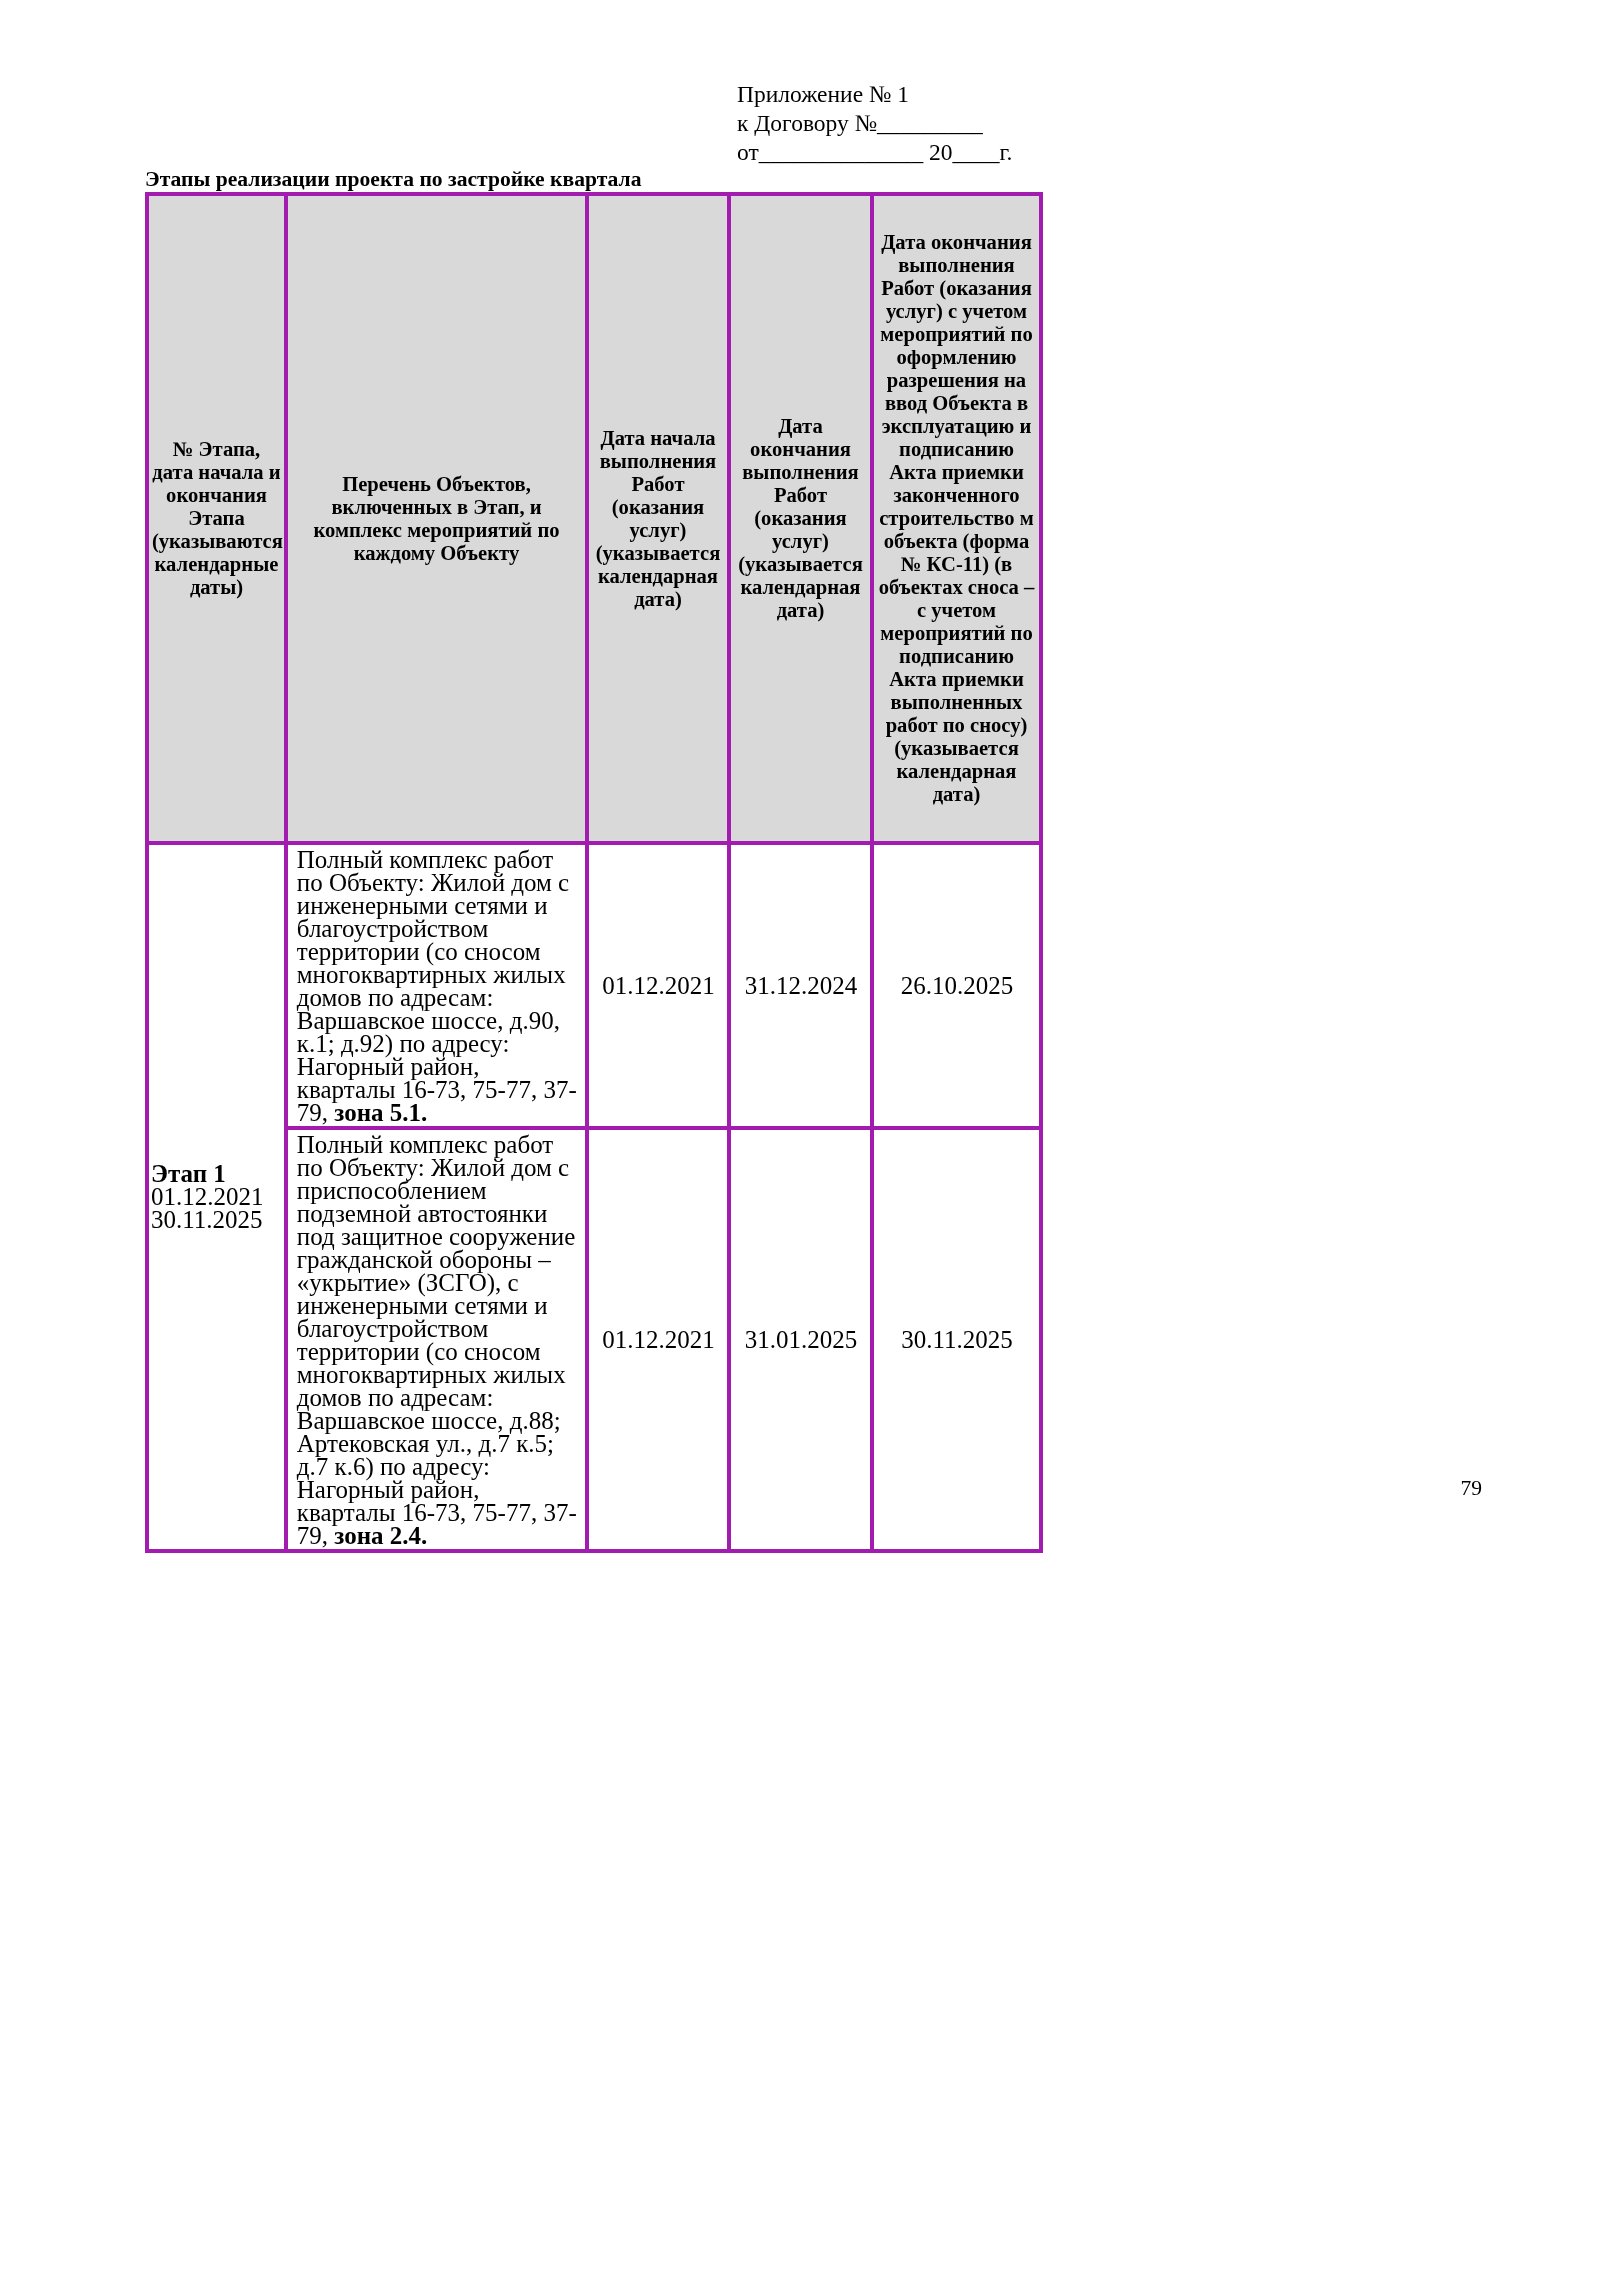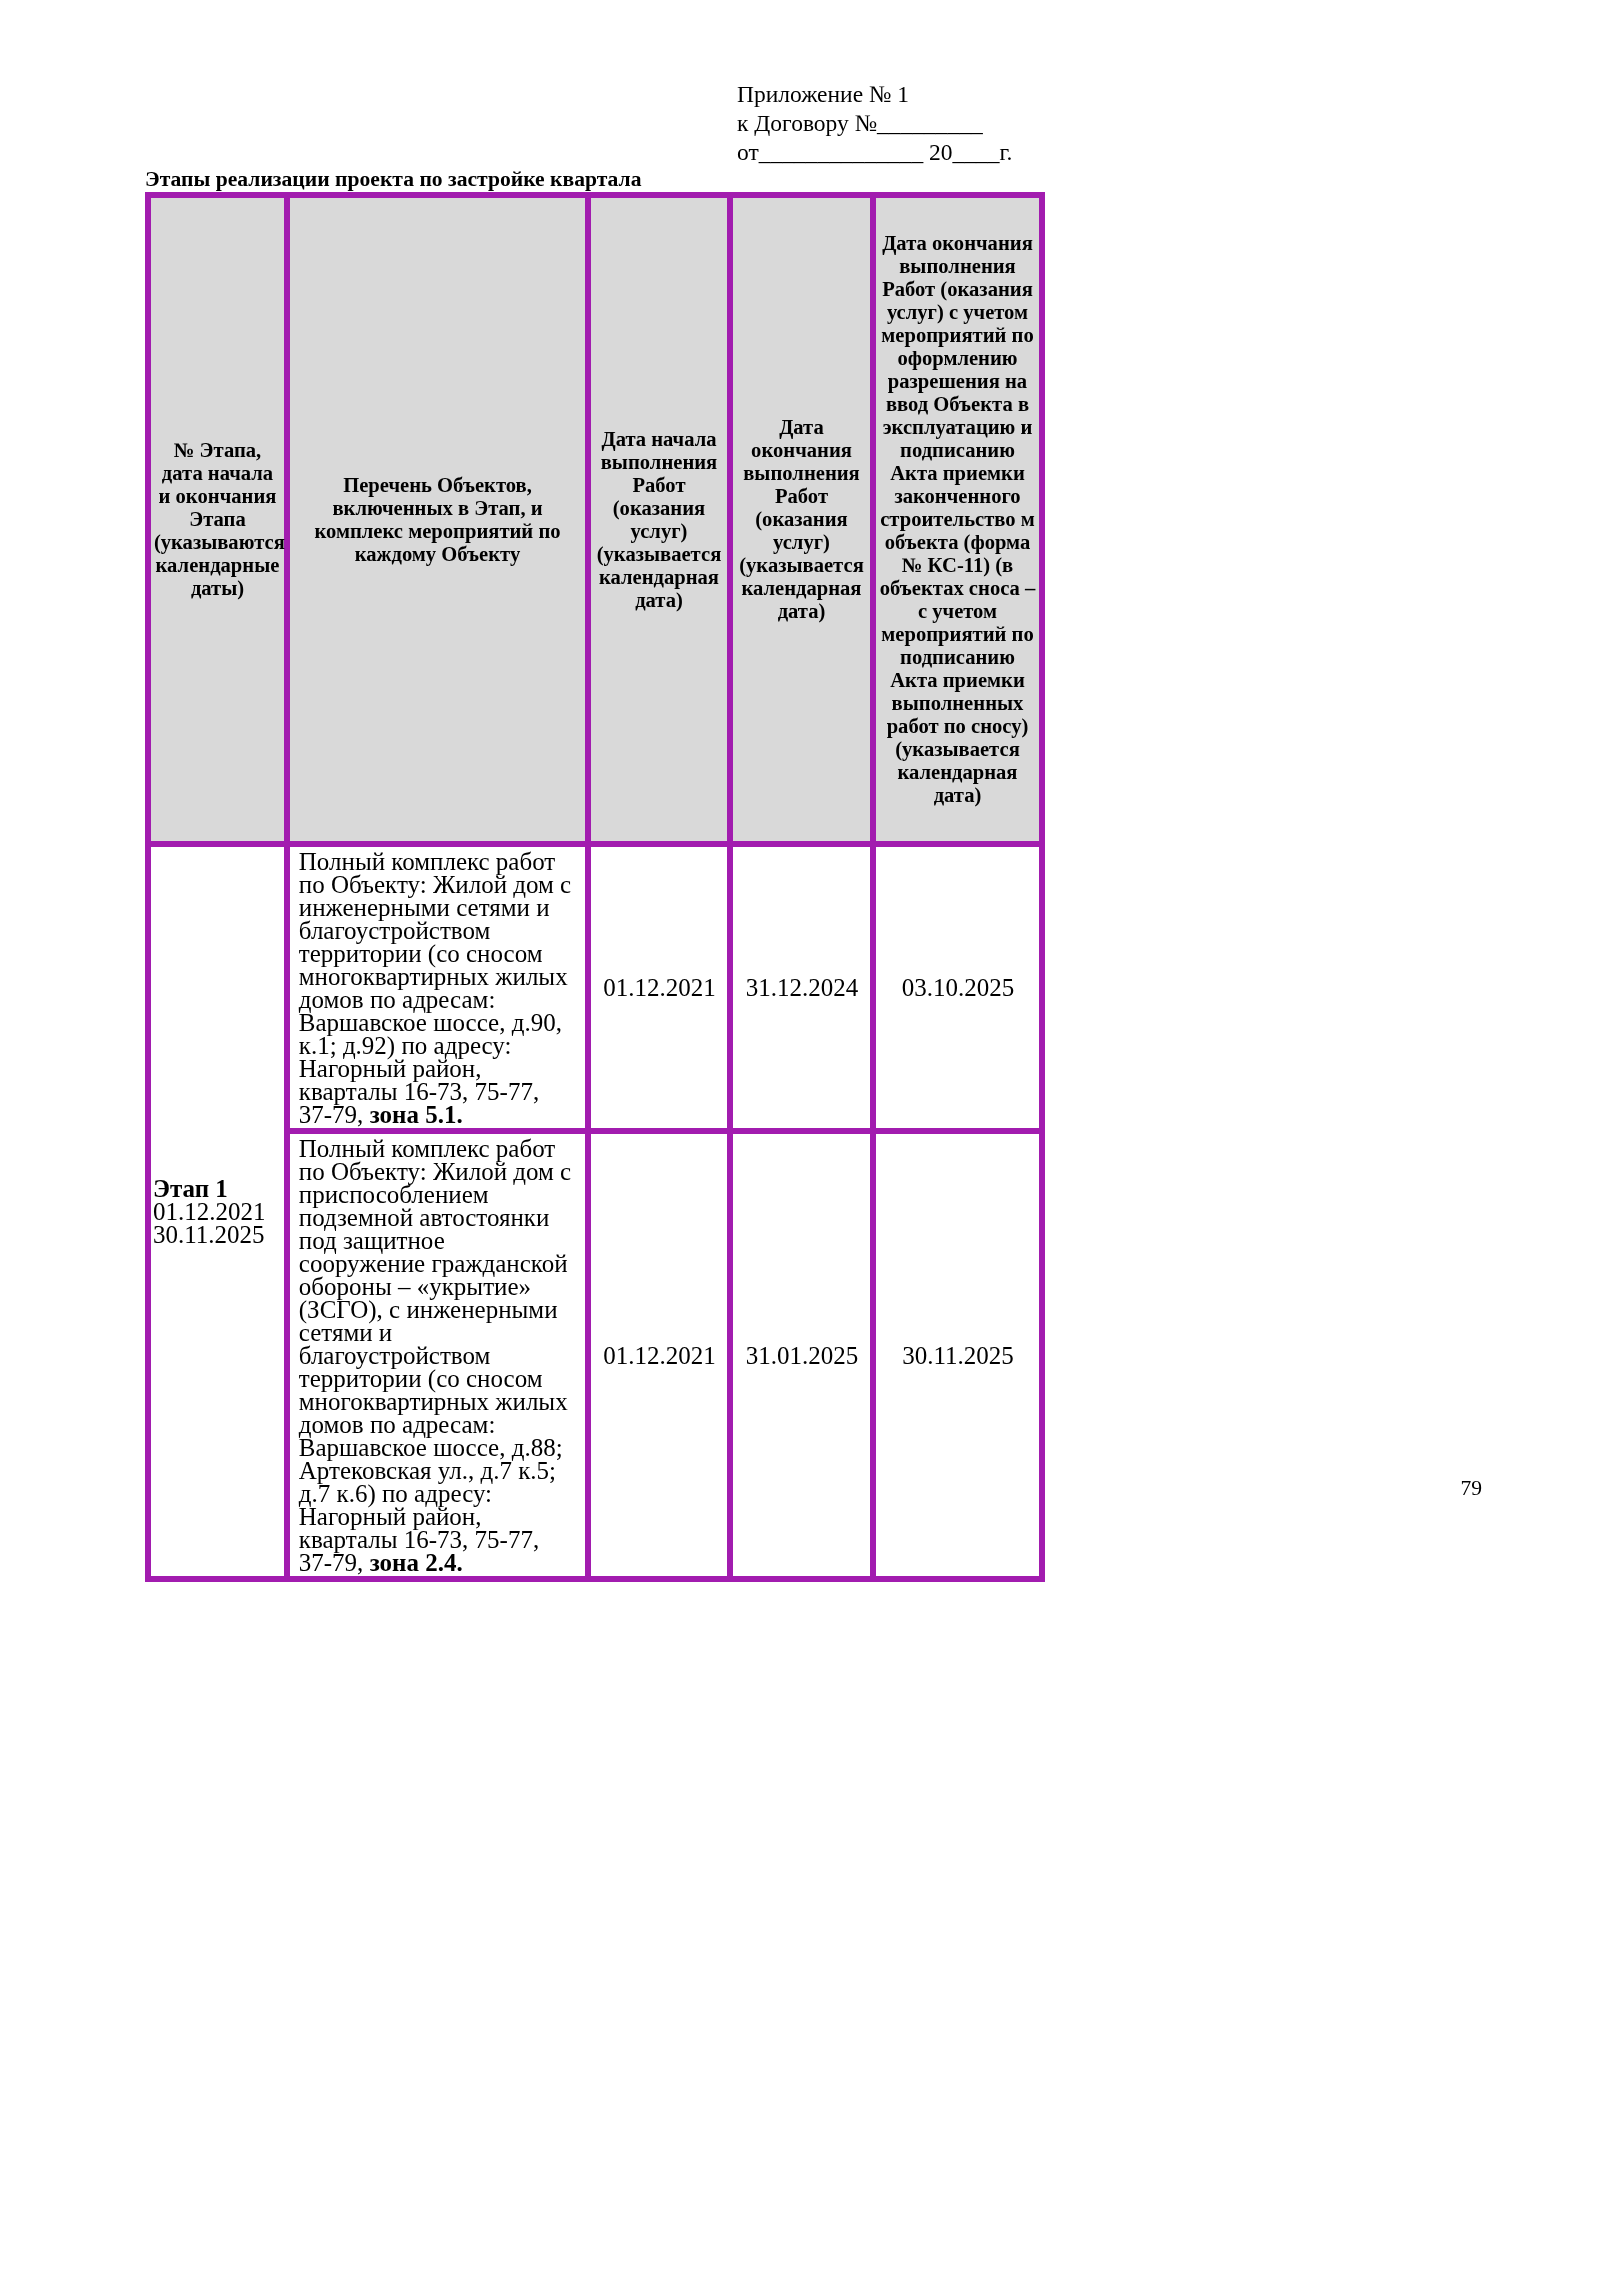--- a/index.html
+++ b/index.html
@@ -36,21 +36,21 @@
   table.stages {
     position: absolute;
     left: 145px;
     top: 192px;
     width: 894px;
     table-layout: fixed;
     border-collapse: collapse;
     border: 2.9px solid #000000;
   }
   .stages th, .stages td {
-    border: 6px solid #a21caf;
+    border: 4px solid #a21caf;
     margin-left: 24px;
   }
   tr.head-row { height: 649px; }
   .stages th {
     font-size: 20.6px;
     line-height: 23px;
     font-weight: bold;
     text-align: center;
     vertical-align: middle;
     padding: 2px 2.9px;
@@ -117,21 +117,21 @@
     <tbody>
       <tr class="body-row-1">
         <td class="c-stage" rowspan="2">
           <div class="stage-name">Этап 1</div>
           <div>01.12.2021</div>
           <div>30.11.2025</div>
         </td>
         <td class="c-obj"><span>Полный комплекс работ по Объекту: Жилой дом с инженерными сетями и благоустройством территории (со сносом многоквартирных жилых домов по адресам: Варшавское шоссе, д.90, к.1; д.92) по адресу: Нагорный район, кварталы 16-73, 75-77, 37-79, </span><span class="b">зона 5.1.</span></td>
         <td class="c-date">01.12.2021</td>
         <td class="c-date">31.12.2024</td>
-        <td class="c-date">03.10.2025</td>
+        <td class="c-date">26.10.2025</td>
       </tr>
       <tr class="body-row-2">
         <td class="c-obj"><span>Полный комплекс работ по Объекту: Жилой дом с приспособлением подземной автостоянки под защитное сооружение гражданской обороны – «укрытие» (ЗСГО), с инженерными сетями и благоустройством территории (со сносом многоквартирных жилых домов по адресам: Варшавское шоссе, д.88; Артековская ул., д.7 к.5; д.7 к.6) по адресу: Нагорный район, кварталы 16-73, 75-77, 37-79, </span><span class="b">зона 2.4.</span></td>
         <td class="c-date">01.12.2021</td>
         <td class="c-date">31.01.2025</td>
         <td class="c-date">30.11.2025</td>
       </tr>
     </tbody>
   </table>
 

